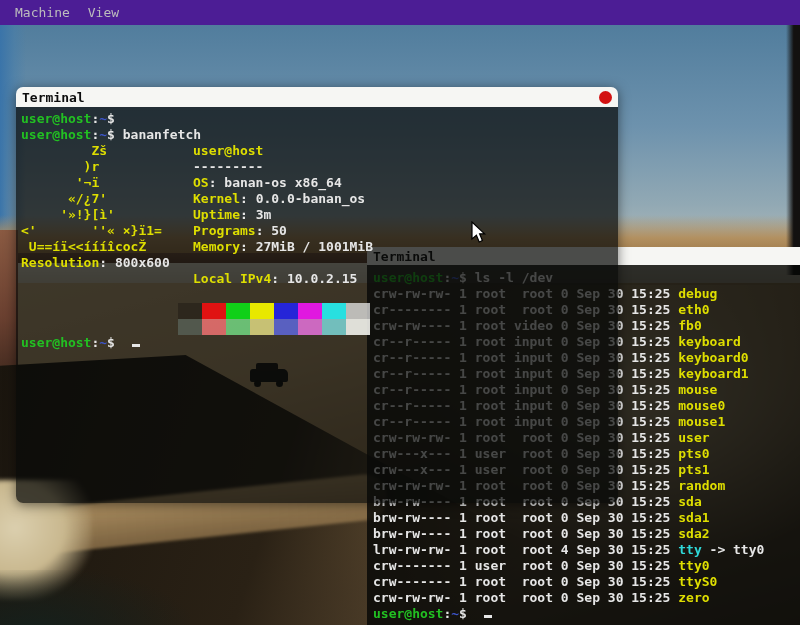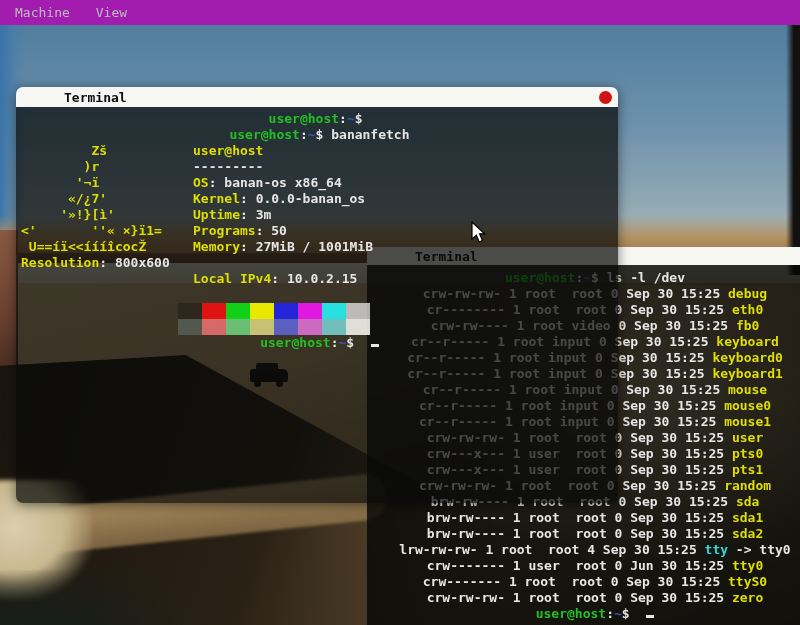--- a/index.html
+++ b/index.html
@@ -1,20 +1,20 @@
 <!DOCTYPE html>
 <html><head>
 <meta charset="utf-8">
 <style>
   html,body{margin:0;padding:0;background:#000;}
   .screen{position:relative;width:800px;height:625px;overflow:hidden;background:#000;
           font-family:"DejaVu Sans Mono",monospace;}
   
-  .menubar{position:absolute;left:0;top:0;width:800px;height:25px;background:#a21caf;
-           display:flex;align-items:center;gap:26px;padding-left:15px;box-sizing:border-box;}
+  .menubar{position:absolute;left:0;top:0;width:800px;height:25px;background:#4c1d95;
+           display:flex;align-items:center;gap:18px;padding-left:15px;box-sizing:border-box;}
   .menuitem{font:13px "DejaVu Sans Mono",monospace;color:#bdbdbd;cursor:default;}
   
   .wallpaper{position:absolute;left:0;top:25px;width:800px;height:600px;overflow:hidden;}
   .wp{position:absolute;}
   .sky{left:0;top:0;width:800px;height:225px;
        background:linear-gradient(180deg,#517d9d 0%,#6d92ad 45%,#92a9b4 80%,#b0bab8 100%);}
   .sky-left{left:0;top:0;width:26px;height:215px;
        background:linear-gradient(90deg,#3a74a9 0%,rgba(70,125,170,.55) 55%,rgba(70,125,170,0) 100%);}
   .dunes{left:0;top:190px;width:800px;height:42px;
        background:linear-gradient(180deg,rgba(182,161,131,0) 0%,#b29060 55%,#9c7747 100%);}
@@ -41,24 +41,24 @@
        background:radial-gradient(ellipse at 30% 70%,#15201c 0%,rgba(21,32,28,0) 75%);}
   .right-strip{left:786px;top:0;width:14px;height:250px;
        background:linear-gradient(90deg,rgba(18,16,14,0) 0%,#131110 55%);}
   .truck-body{left:250px;top:344px;width:38px;height:13px;background:#141210;border-radius:3px 5px 2px 2px;}
   .truck-top{left:256px;top:338px;width:22px;height:8px;background:#17140f;border-radius:2px;}
   .truck-w1{left:254px;top:355px;width:7px;height:7px;background:#0d0b09;border-radius:50%;}
   .truck-w2{left:276px;top:355px;width:7px;height:7px;background:#0d0b09;border-radius:50%;}
   
   .window{position:absolute;box-shadow:0 2px 12px rgba(0,0,0,.5);}
   .titlebar{background:#f6f6f3;display:flex;align-items:center;padding:0 6px;box-sizing:border-box;}
-  .title{font:bold 13px "DejaVu Sans Mono",monospace;color:#0d0d0d;margin-left:42px;}
+  .title{font:bold 13px "DejaVu Sans Mono",monospace;color:#0d0d0d;}
   .closebtn{width:13px;height:13px;border-radius:50%;margin-left:auto;}
   .termbody{font:bold 13px/16px "DejaVu Sans Mono",monospace;color:#e6e6e6;}
-  .line{white-space:pre;height:16px;text-align:center;}
+  .line{white-space:pre;height:16px;}
   
   #terminal1{left:16px;top:87px;width:602px;height:416px;border-radius:7px;z-index:3;}
   #terminal1 .titlebar{height:20px;border-radius:7px 7px 0 0;}
   #terminal1 .termbody{height:396px;background:rgba(8,10,9,.72);border-radius:0 0 7px 7px;
                        padding:4px 0 0 5px;box-sizing:border-box;}
   
   #terminal2{left:367px;top:247px;width:450px;height:395px;z-index:2;box-shadow:none;}
   #terminal2 .titlebar{height:18px;border-radius:6px 0 0 0;}
   #terminal2 .termbody{height:377px;background:rgba(6,7,6,.82);padding:5px 0 0 6px;box-sizing:border-box;}
   
@@ -125,21 +125,21 @@
           <div class="line"><span class="c-white">cr--r----- 1 root input 0 Sep 30 15:25 </span><span class="c-yellow">mouse0</span></div>
           <div class="line"><span class="c-white">cr--r----- 1 root input 0 Sep 30 15:25 </span><span class="c-yellow">mouse1</span></div>
           <div class="line"><span class="c-white">crw-rw-rw- 1 root  root 0 Sep 30 15:25 </span><span class="c-yellow">user</span></div>
           <div class="line"><span class="c-white">crw---x--- 1 user  root 0 Sep 30 15:25 </span><span class="c-yellow">pts0</span></div>
           <div class="line"><span class="c-white">crw---x--- 1 user  root 0 Sep 30 15:25 </span><span class="c-yellow">pts1</span></div>
           <div class="line"><span class="c-white">crw-rw-rw- 1 root  root 0 Sep 30 15:25 </span><span class="c-yellow">random</span></div>
           <div class="line"><span class="c-white">brw-rw---- 1 root  root 0 Sep 30 15:25 </span><span class="c-yellow">sda</span></div>
           <div class="line"><span class="c-white">brw-rw---- 1 root  root 0 Sep 30 15:25 </span><span class="c-yellow">sda1</span></div>
           <div class="line"><span class="c-white">brw-rw---- 1 root  root 0 Sep 30 15:25 </span><span class="c-yellow">sda2</span></div>
           <div class="line"><span class="c-white">lrw-rw-rw- 1 root  root 4 Sep 30 15:25 </span><span class="c-cyan">tty</span><span class="c-white"> -&gt; tty0</span></div>
-          <div class="line"><span class="c-white">crw------- 1 user  root 0 Jun 30 15:25 </span><span class="c-yellow">tty0</span></div>
+          <div class="line"><span class="c-white">crw------- 1 user  root 0 Sep 30 15:25 </span><span class="c-yellow">tty0</span></div>
           <div class="line"><span class="c-white">crw------- 1 root  root 0 Sep 30 15:25 </span><span class="c-yellow">ttyS0</span></div>
           <div class="line"><span class="c-white">crw-rw-rw- 1 root  root 0 Sep 30 15:25 </span><span class="c-yellow">zero</span></div>
         </div>
       <div class="line"><span class="c-green">user@host</span><span class="c-white">:</span><span class="c-blue">~</span><span class="c-white">$ </span><span> </span><span class="cursor"></span></div>
     </div>
   </div>
 
   <div class="window" id="terminal1">
     <div class="titlebar">
       <span class="title">Terminal</span>

